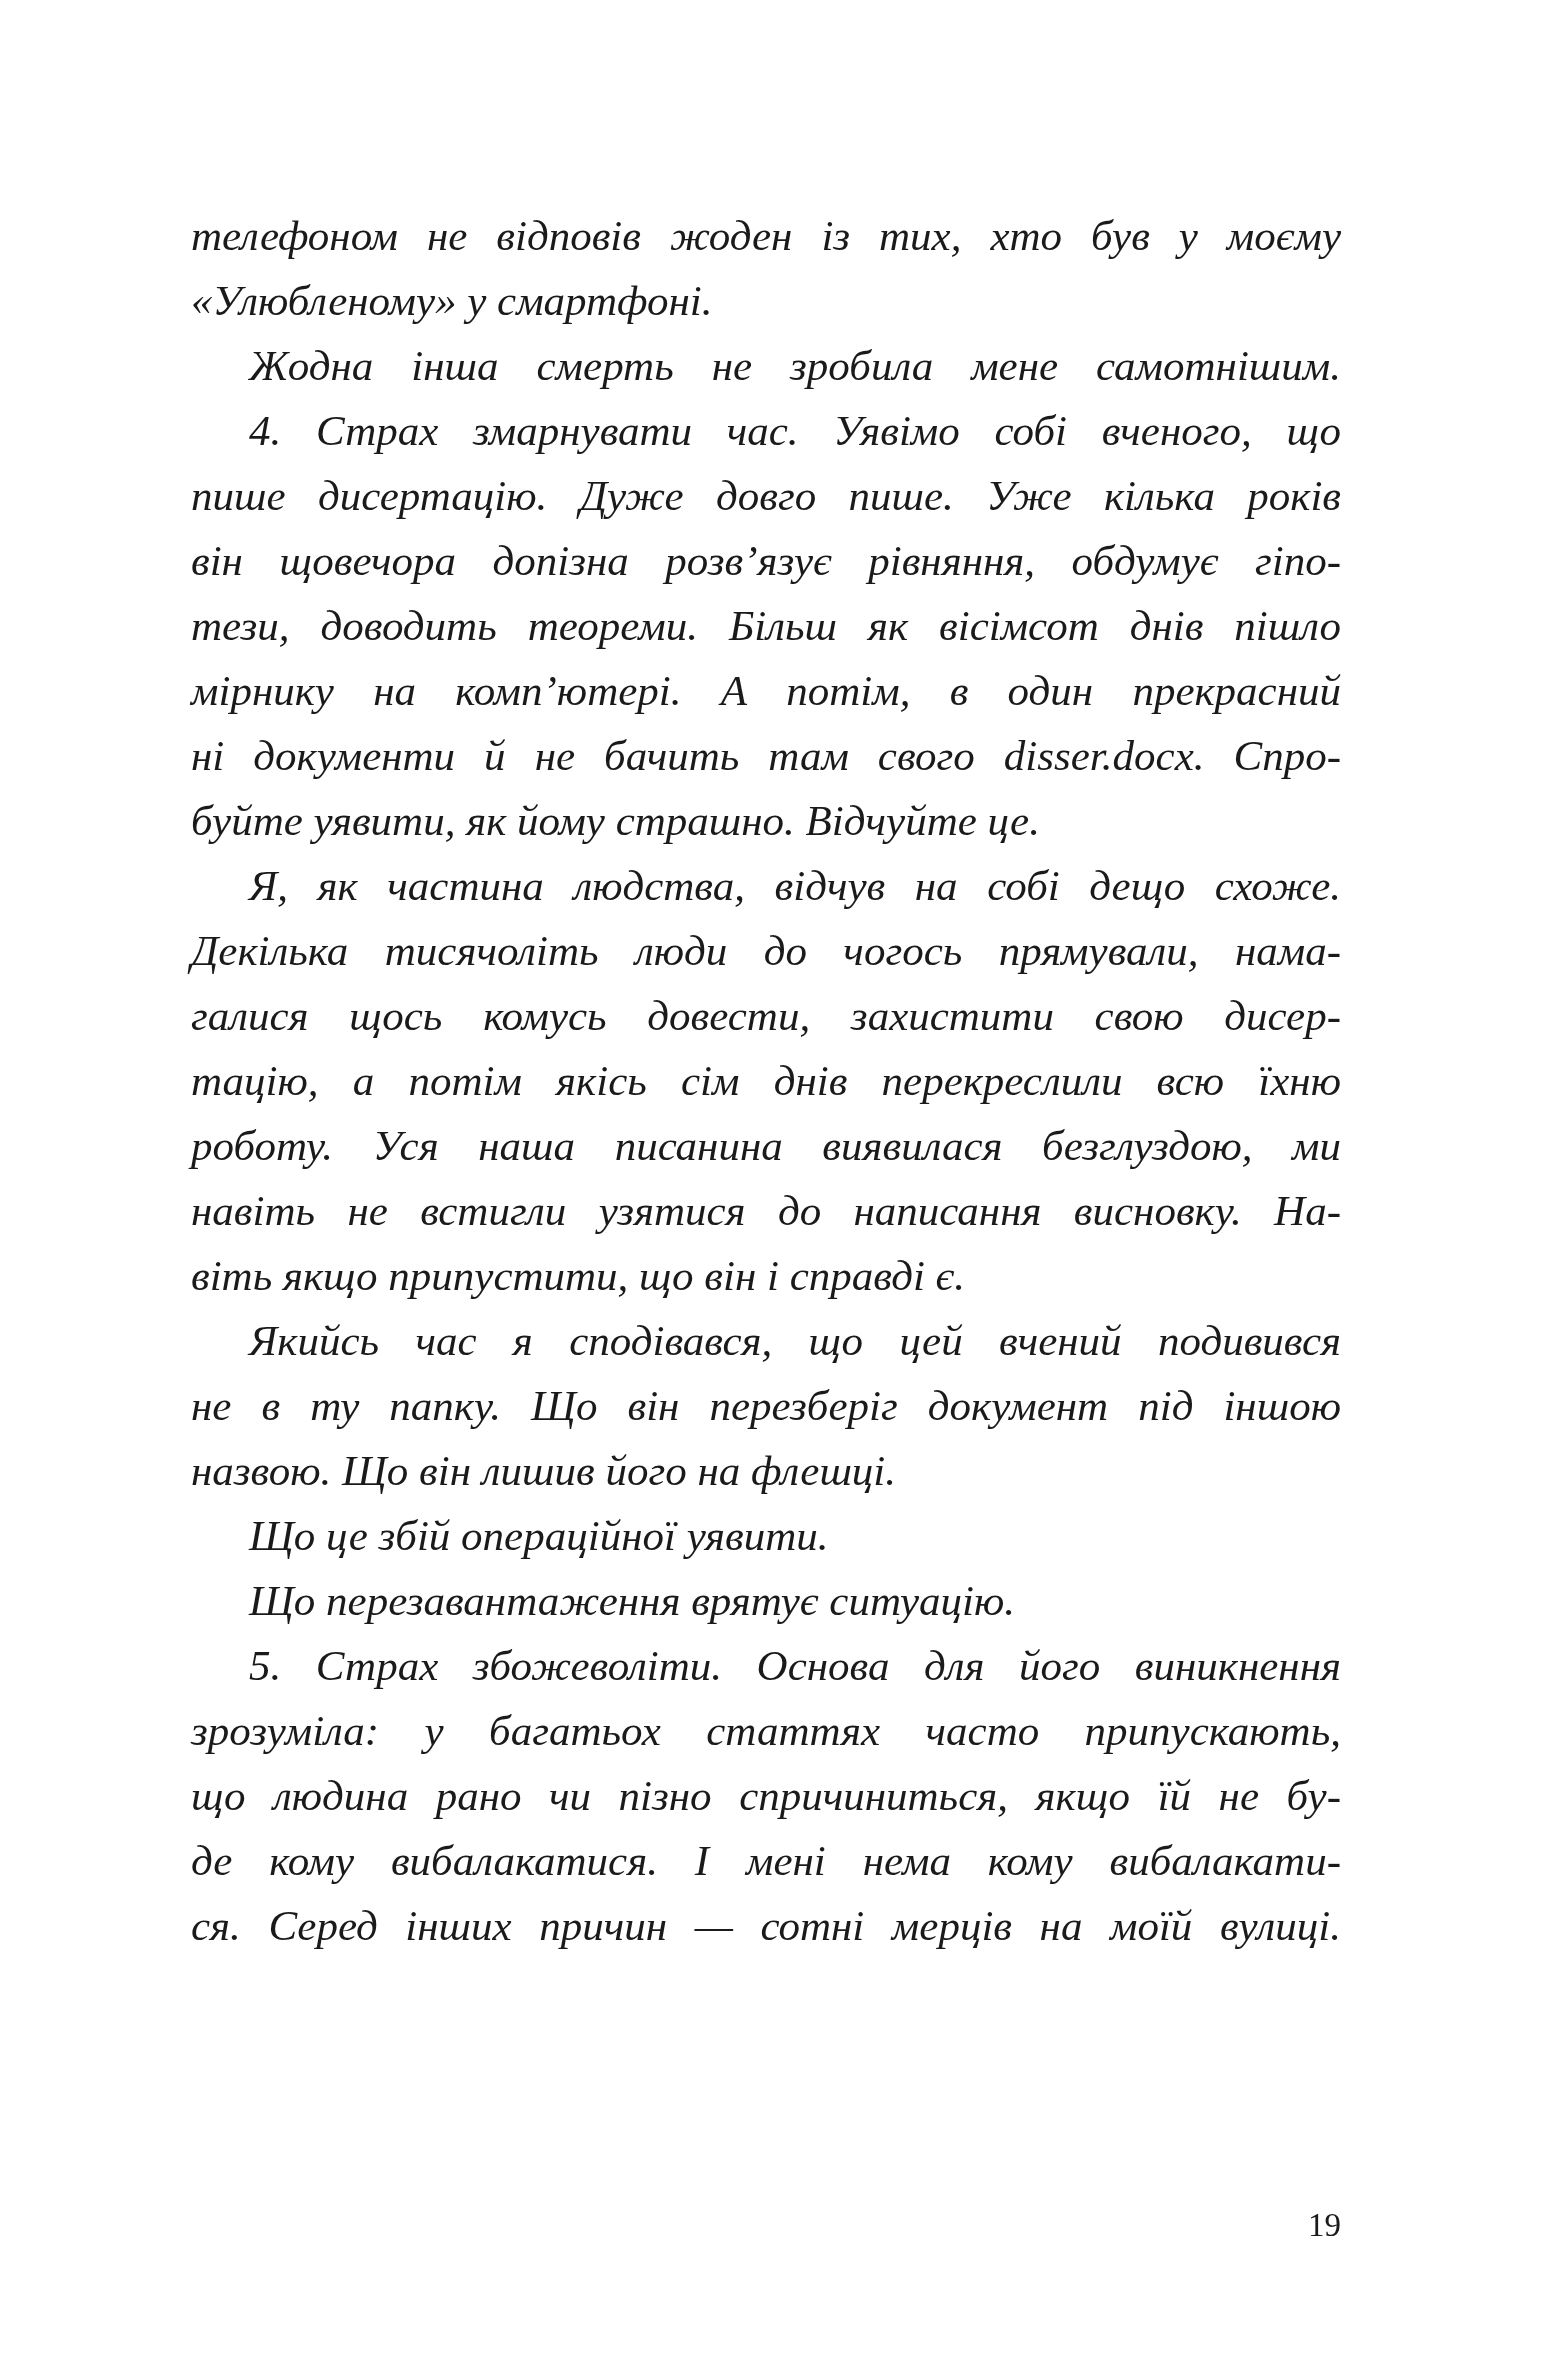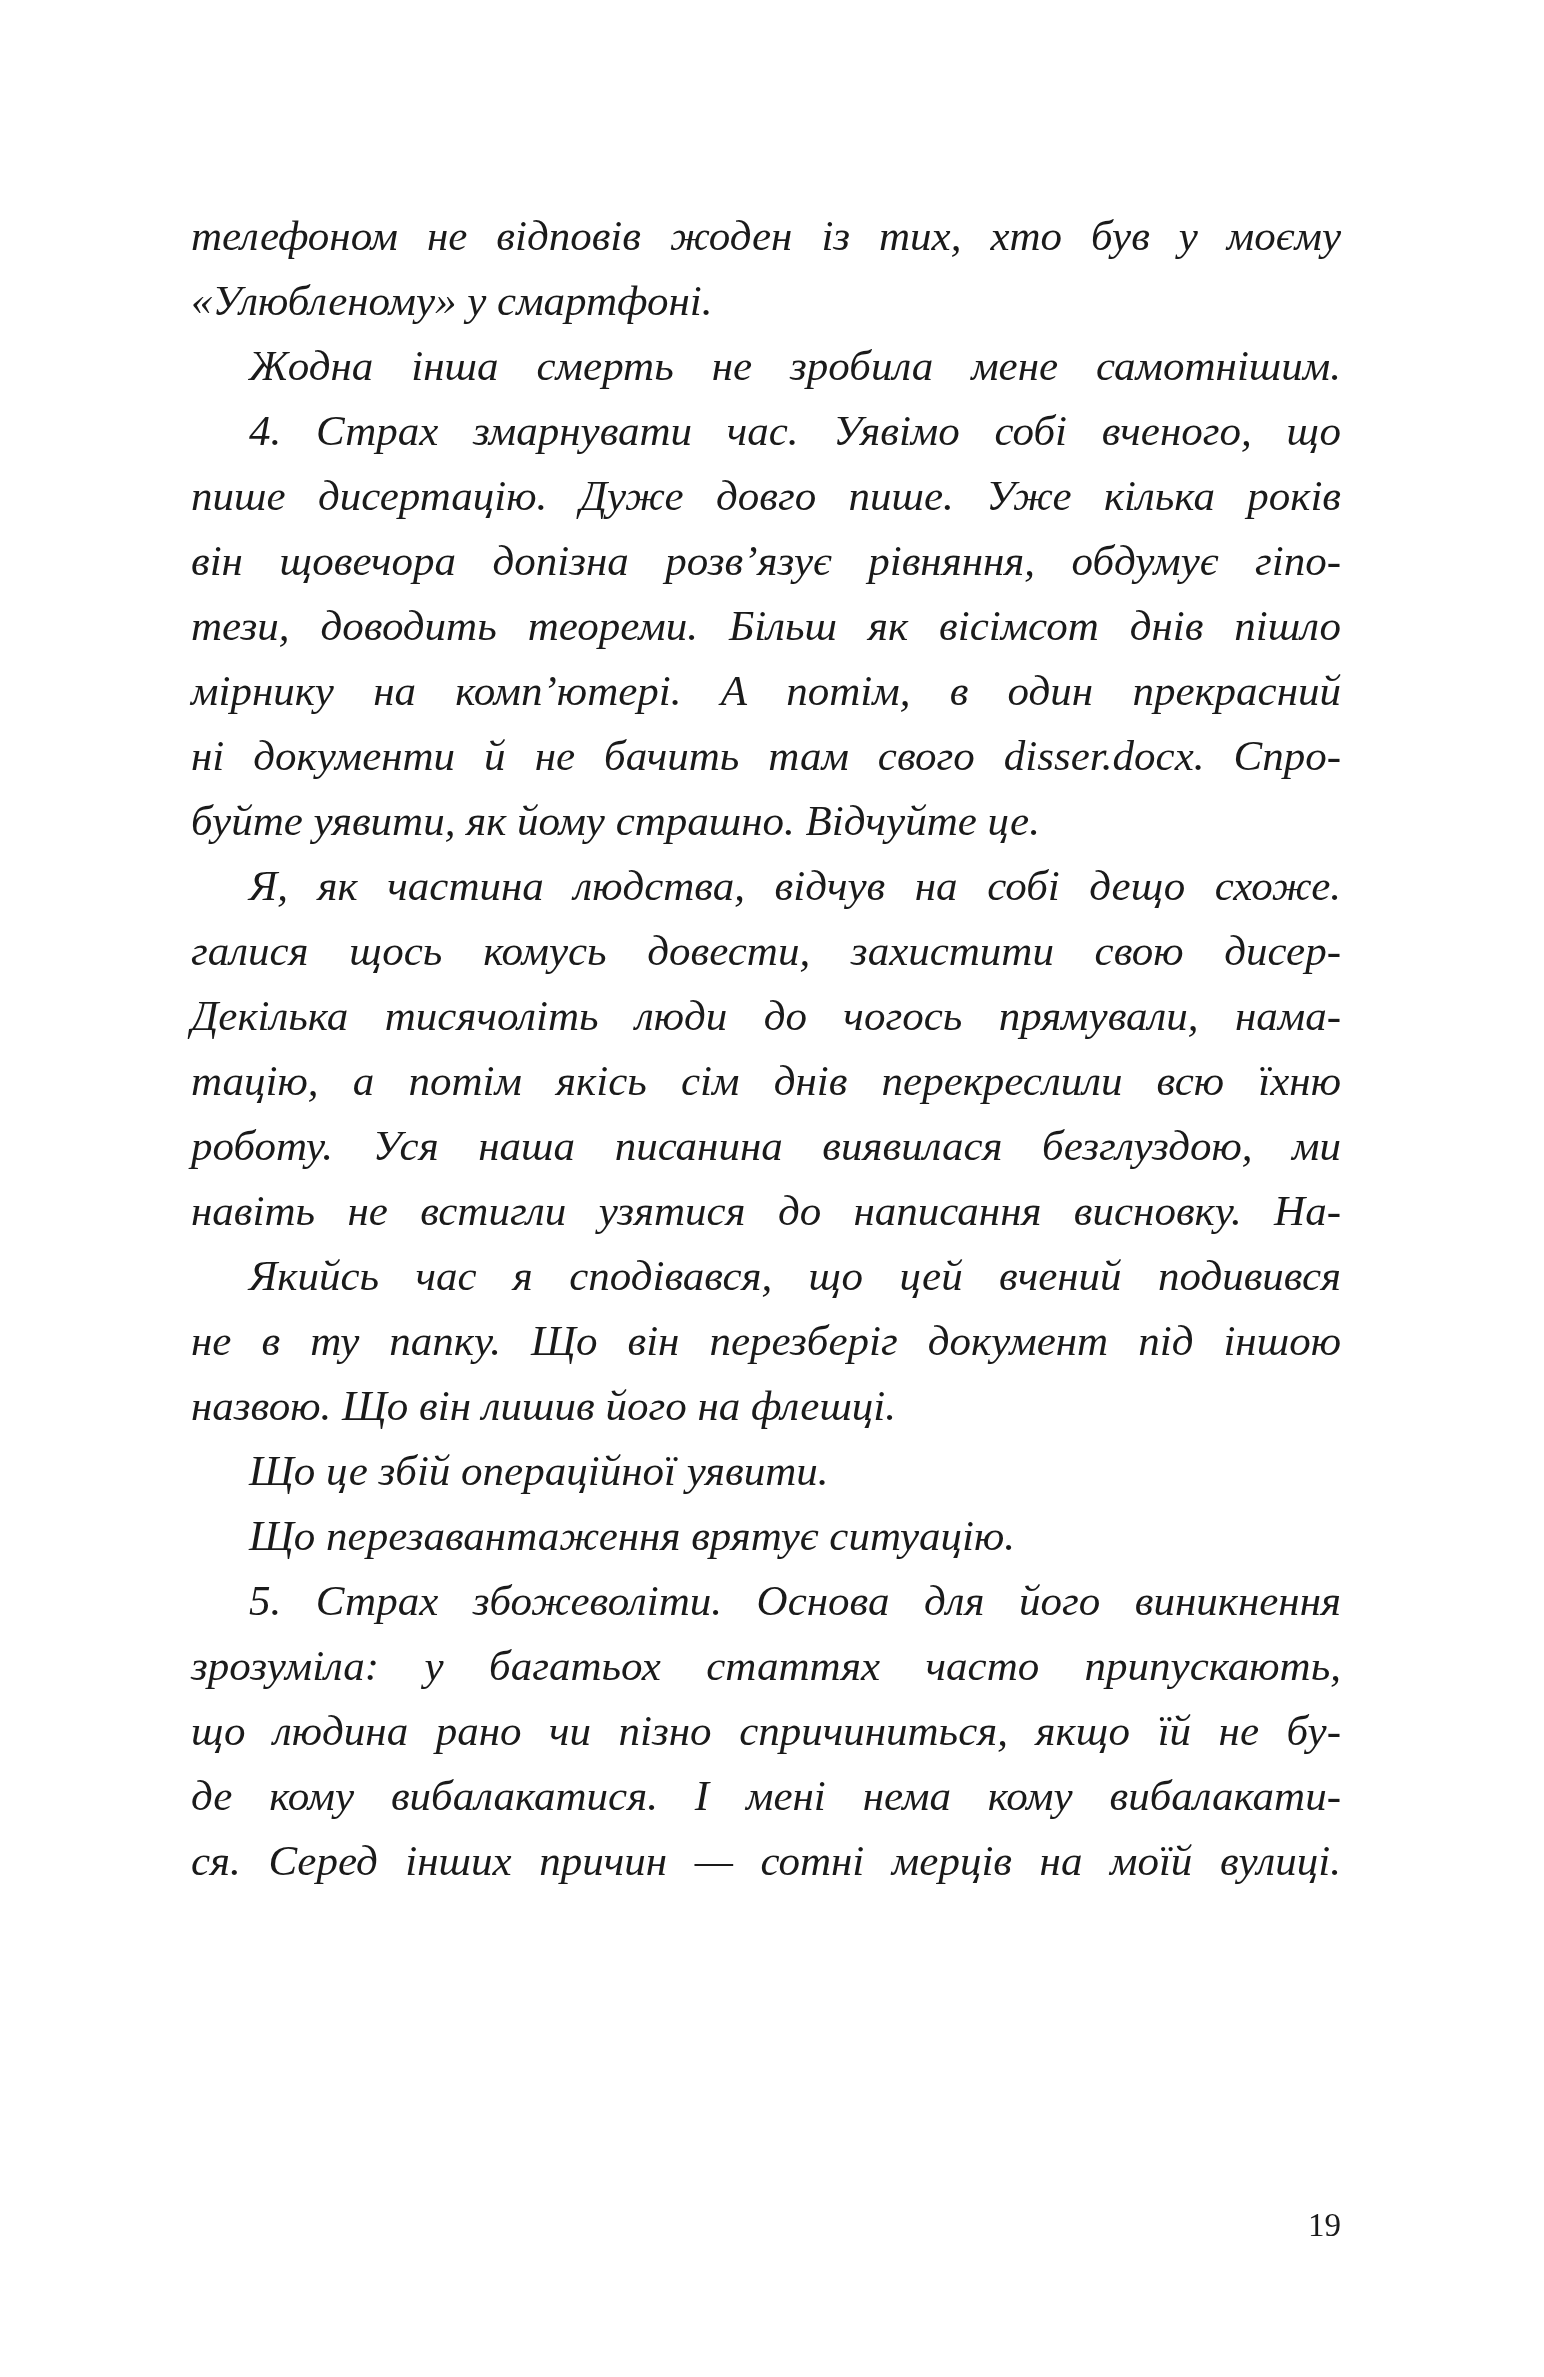--- a/index.html
+++ b/index.html
@@ -69,25 +69,26 @@
     <div class="line end">«Улюбленому» у смартфоні.</div>
     <div class="line indent">Жодна інша смерть не зробила мене самотнішим.</div>
     <div class="line indent">4. Страх змарнувати час. Уявімо собі вченого, що</div>
     <div class="line">пише дисертацію. Дуже довго пише. Уже кілька років</div>
     <div class="line">він щовечора допізна розв’язує рівняння, обдумує гіпо-</div>
     <div class="line">тези, доводить теореми. Більш як вісімсот днів пішло</div>
     <div class="line">мірнику на комп’ютері. А потім, в один прекрасний</div>
     <div class="line">ні документи й не бачить там свого disser.docx. Спро-</div>
     <div class="line end">буйте уявити, як йому страшно. Відчуйте це.</div>
     <div class="line indent">Я, як частина людства, відчув на собі дещо схоже.</div>
+    <div class="line">Декілька тисячоліть люди до чогось прямували, нама-</div>
     <div class="line">галися щось комусь довести, захистити свою дисер-</div>
-    <div class="line">Декілька тисячоліть люди до чогось прямували, нама-</div>
     <div class="line">тацію, а потім якісь сім днів перекреслили всю їхню</div>
     <div class="line">роботу. Уся наша писанина виявилася безглуздою, ми</div>
     <div class="line">навіть не встигли узятися до написання висновку. На-</div>
+    <div class="line end">віть якщо припустити, що він і справді є.</div>
     <div class="line indent">Якийсь час я сподівався, що цей вчений подивився</div>
     <div class="line">не в ту папку. Що він перезберіг документ під іншою</div>
     <div class="line end">назвою. Що він лишив його на флешці.</div>
     <div class="line indent end">Що це збій операційної уявити.</div>
     <div class="line indent end">Що перезавантаження врятує ситуацію.</div>
     <div class="line indent">5. Страх збожеволіти. Основа для його виникнення</div>
     <div class="line">зрозуміла: у багатьох статтях часто припускають,</div>
     <div class="line">що людина рано чи пізно спричиниться, якщо їй не бу-</div>
     <div class="line">де кому вибалакатися. І мені нема кому вибалакати-</div>
     <div class="line">ся. Серед інших причин — сотні мерців на моїй вулиці.</div>

